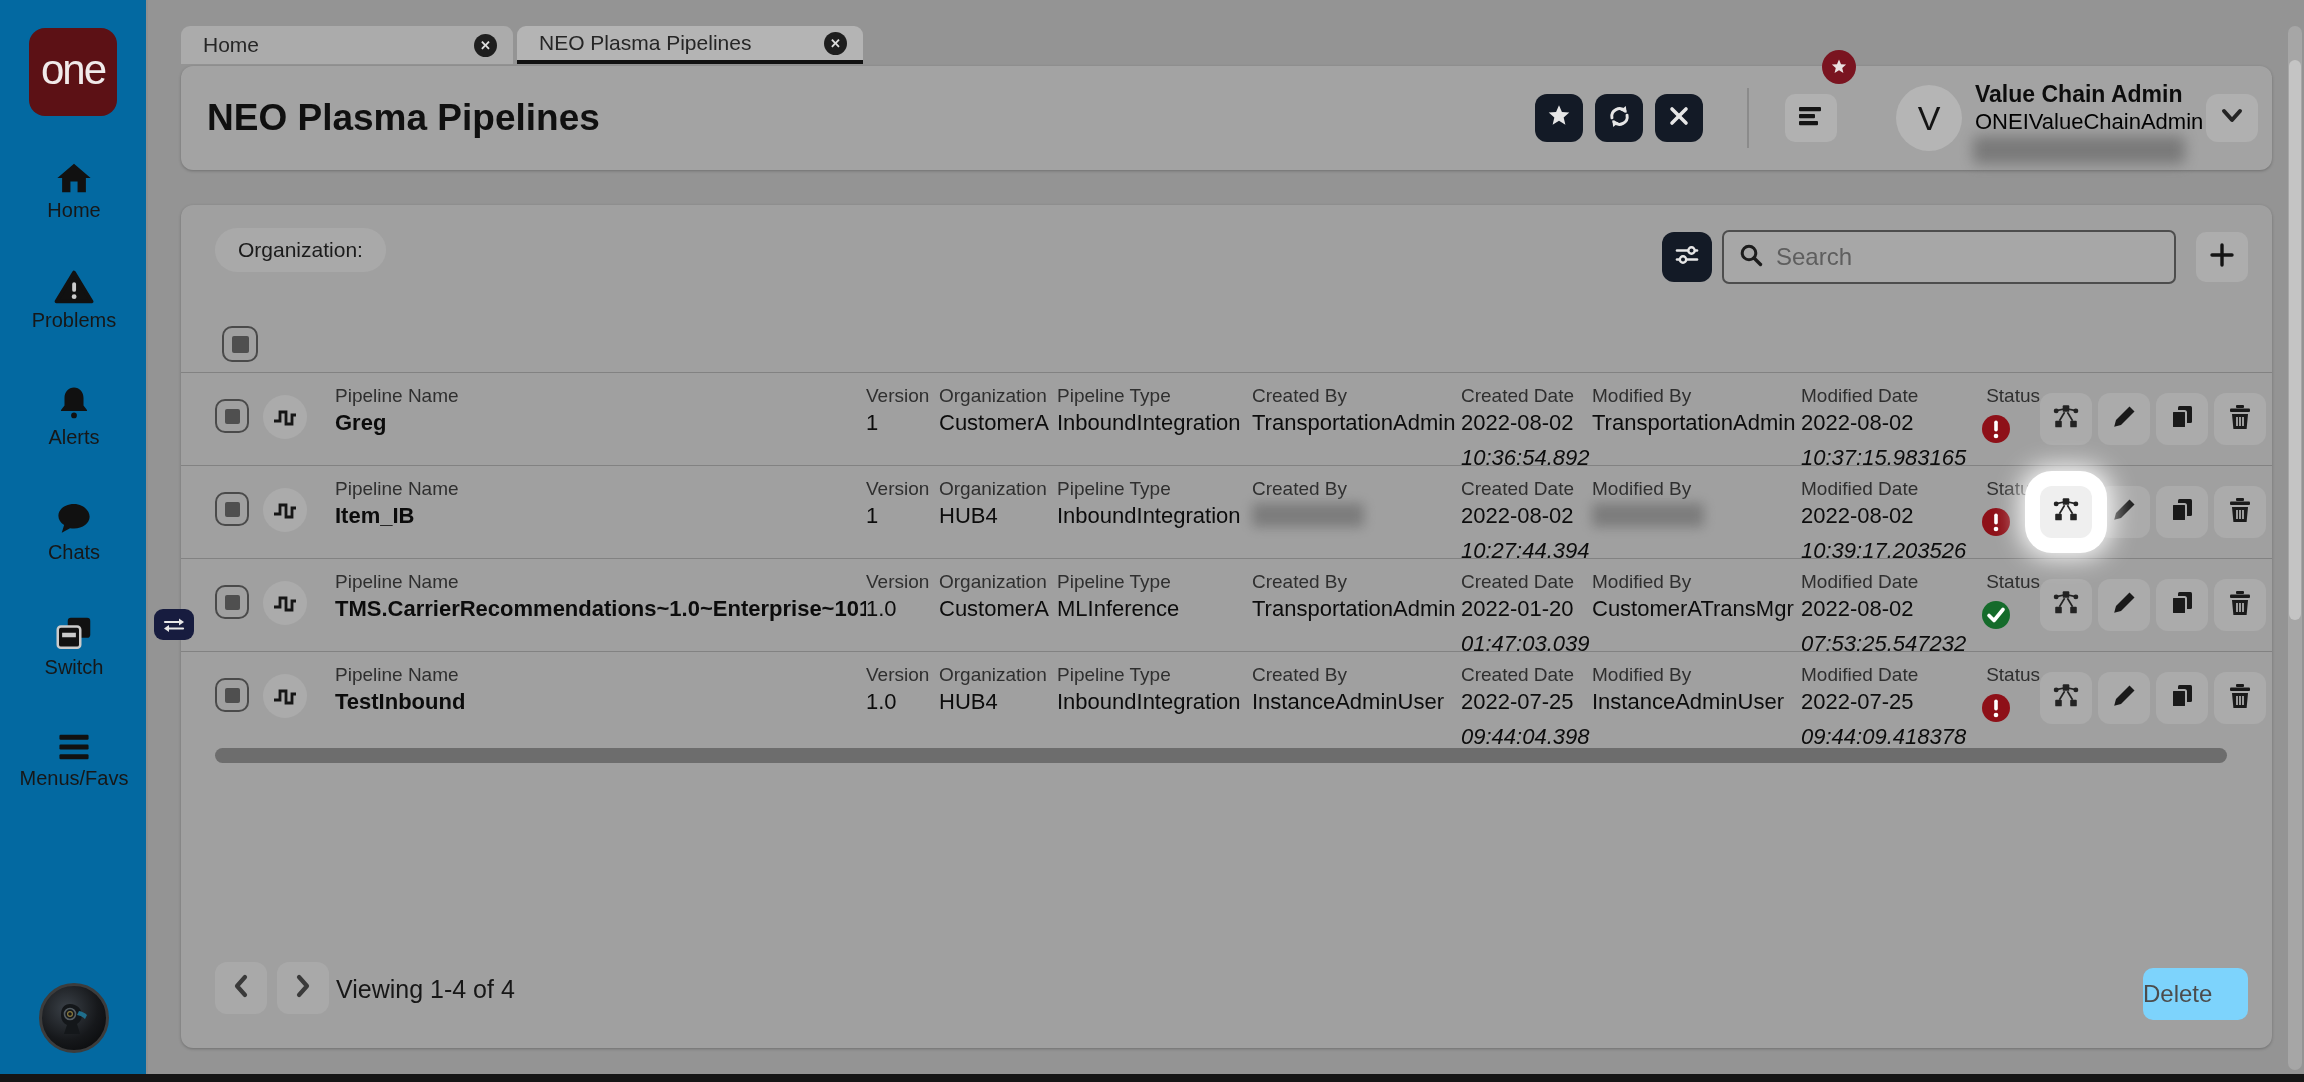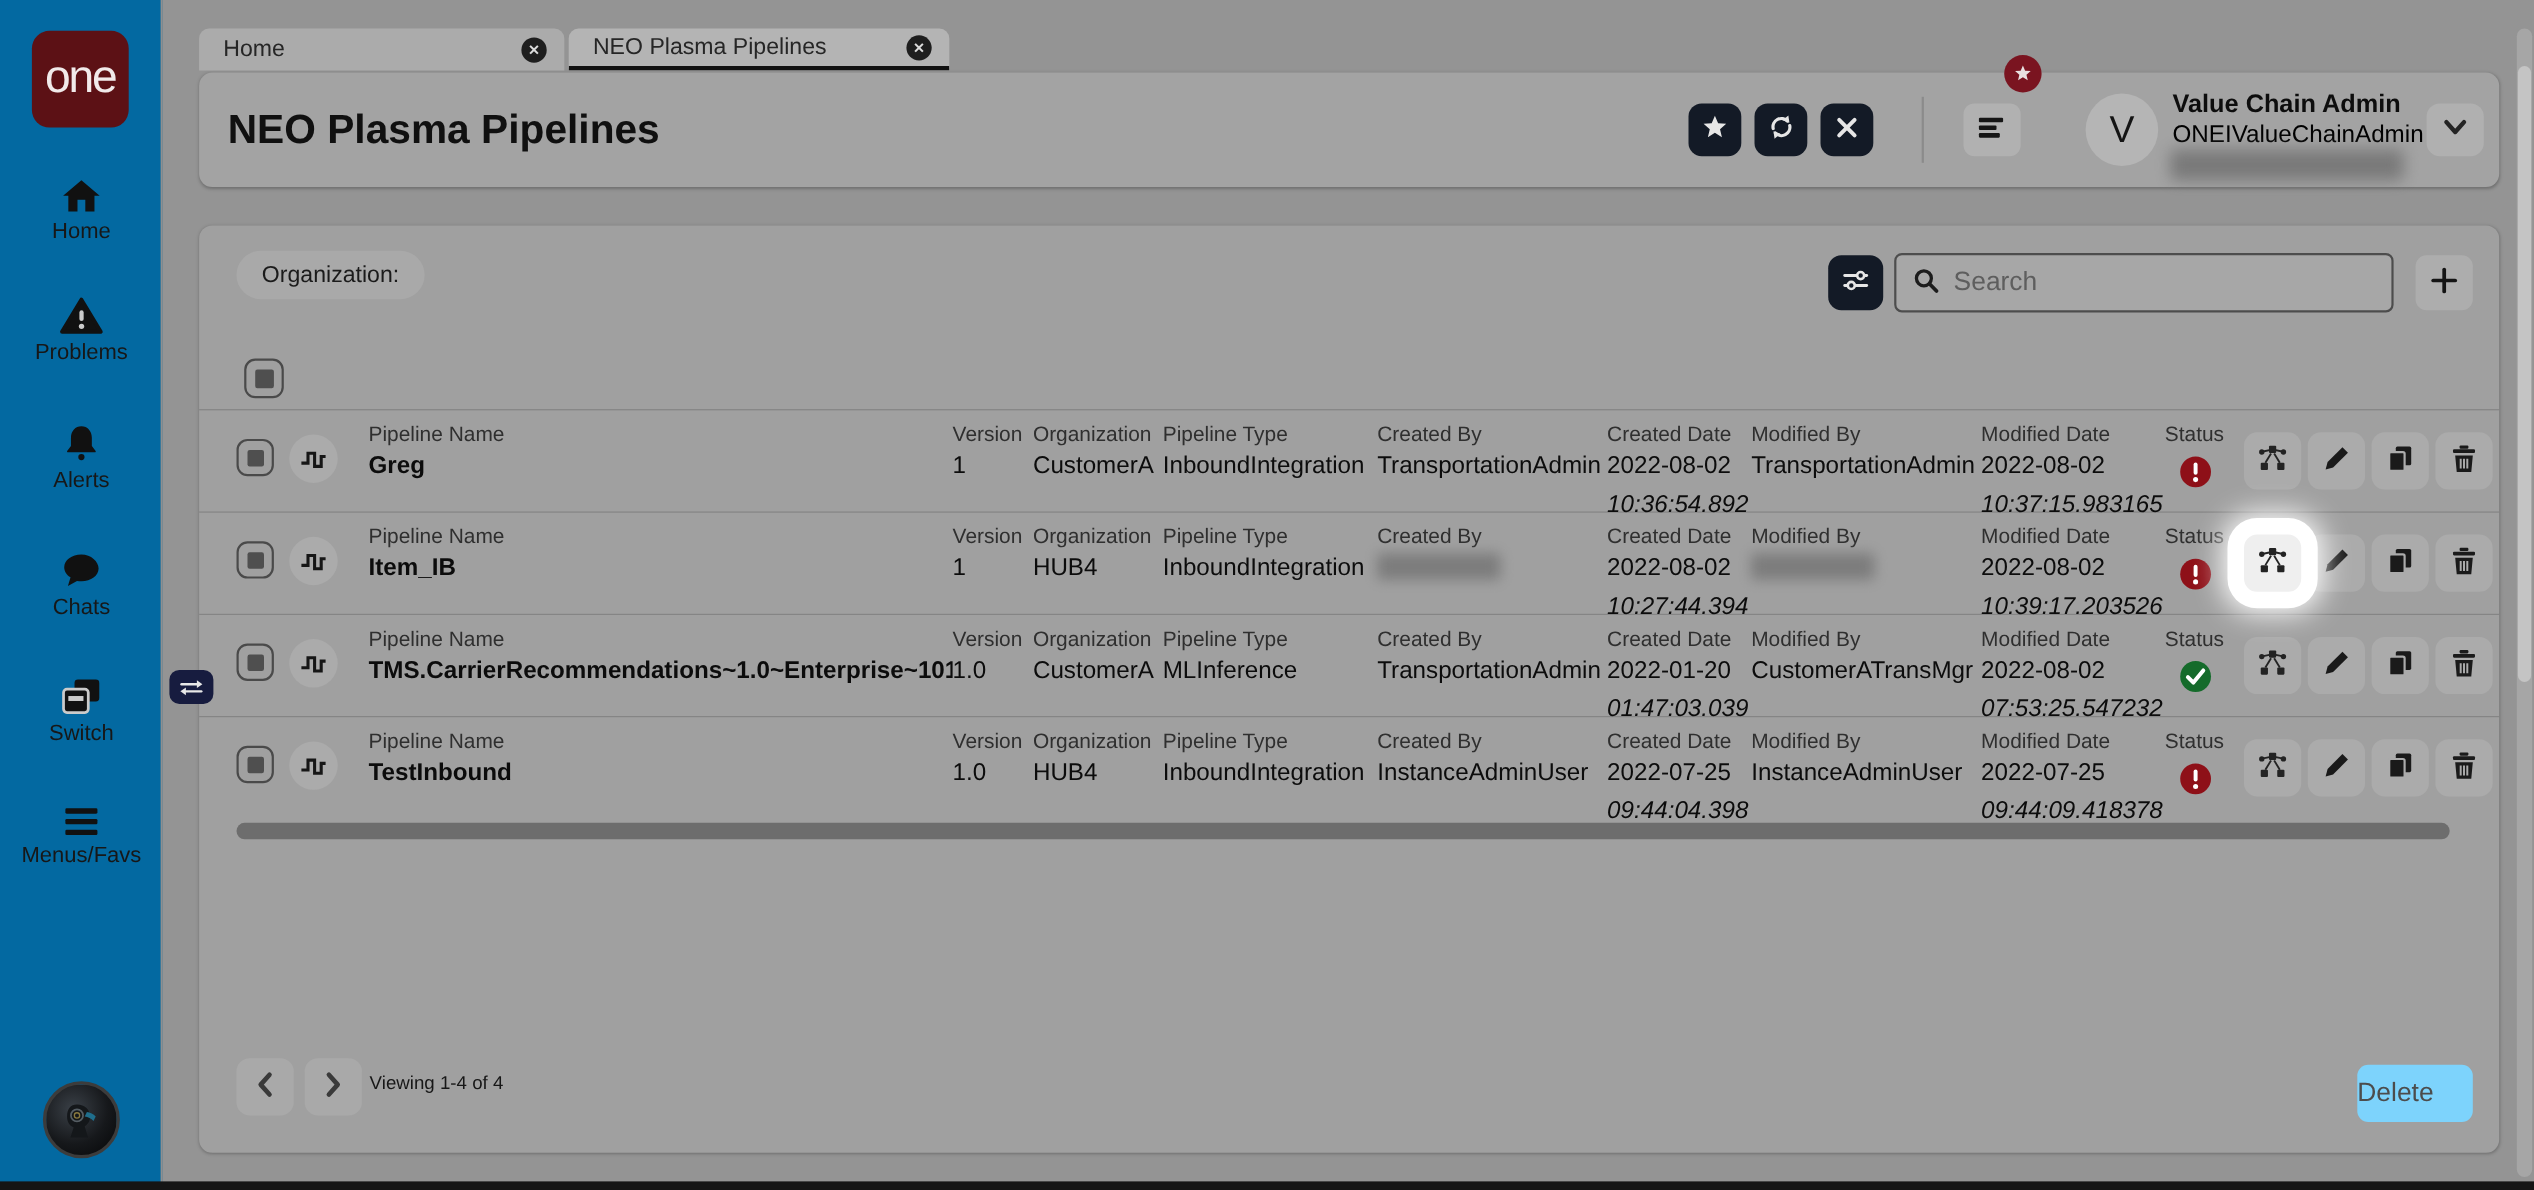--- a/index.html
+++ b/index.html
@@ -64,34 +64,34 @@
           padding:12px 14px 0 34px; height:93px; border-top:1.5px solid #828282; align-items:start; }
   .cell .clabel { font-size:19px; color:#2f2f2f; margin-bottom:3px; white-space:nowrap; }
   .cell .cvalue { font-size:22px; color:#0c0c0c; white-space:nowrap; overflow:hidden; }
   .cell .ctime { font-size:22px; color:#0c0c0c; margin-top:9px;font-style:italic; }
   .cell.cname .cvalue { font-weight:bold; }
   .rowcheck { margin-top:14px; }
   .rowicon { width:44px; height:44px; margin-top:10px; border-radius:50%; background:#ababab; display:flex; align-items:center; justify-content:center; }
   .redact-block { display:none; width:112px; height:24px; background:#767676; border-radius:3px; filter:blur(6px); opacity:.85; margin-top:2px; }
   .cell.redacted .redact-block { display:block; }
 
-  .statuswrap { margin-top:0; }
+  .statuswrap { margin-top:0;text-align:right; }
   .status-icon { margin:6px 0 0 12px; }
   .status-icon svg { display:none; }
   .status-icon.error svg.g-error { display:block; }
   .status-icon.success svg.g-success { display:block; }
 
   .actcell { display:flex; gap:6px; justify-content:flex-end; padding-right:0; margin-top:8px; }
   .action-chip { width:52px; height:52px; background:#ababab; border-radius:12px; display:flex; align-items:center; justify-content:center; position:relative; }
   .action-chip.spotlight { background:#efefef; box-shadow:0 0 0 15px #ffffff, 0 0 26px 20px rgba(255,255,255,.95); z-index:5; }
 
   .hscroll { position:absolute; left:34px; top:543px; width:2012px; height:15px; background:#6d6d6d; border-radius:8px; }
 
   .pagebtn { position:absolute; top:757px; width:52px; height:52px; background:#a9a9a9; border-radius:12px; display:flex; align-items:center; justify-content:center; }
-  .viewing { position:absolute; left:155px; top:770px; font-size:17px; color:#171717; }
+  .viewing { position:absolute; left:155px; top:770px; font-size:25px; color:#171717; }
   .delbtn { position:absolute; left:1962px; top:763px; width:105px; height:52px; background:#7dd3fc; border-radius:10px; display:flex; align-items:center; font-size:24px; color:#4c4c4c; }
 </style>
 </head>
 <body>
 
 <aside class="sidebar">
   <div class="logo">
     <span>one</span>
   </div>
 

